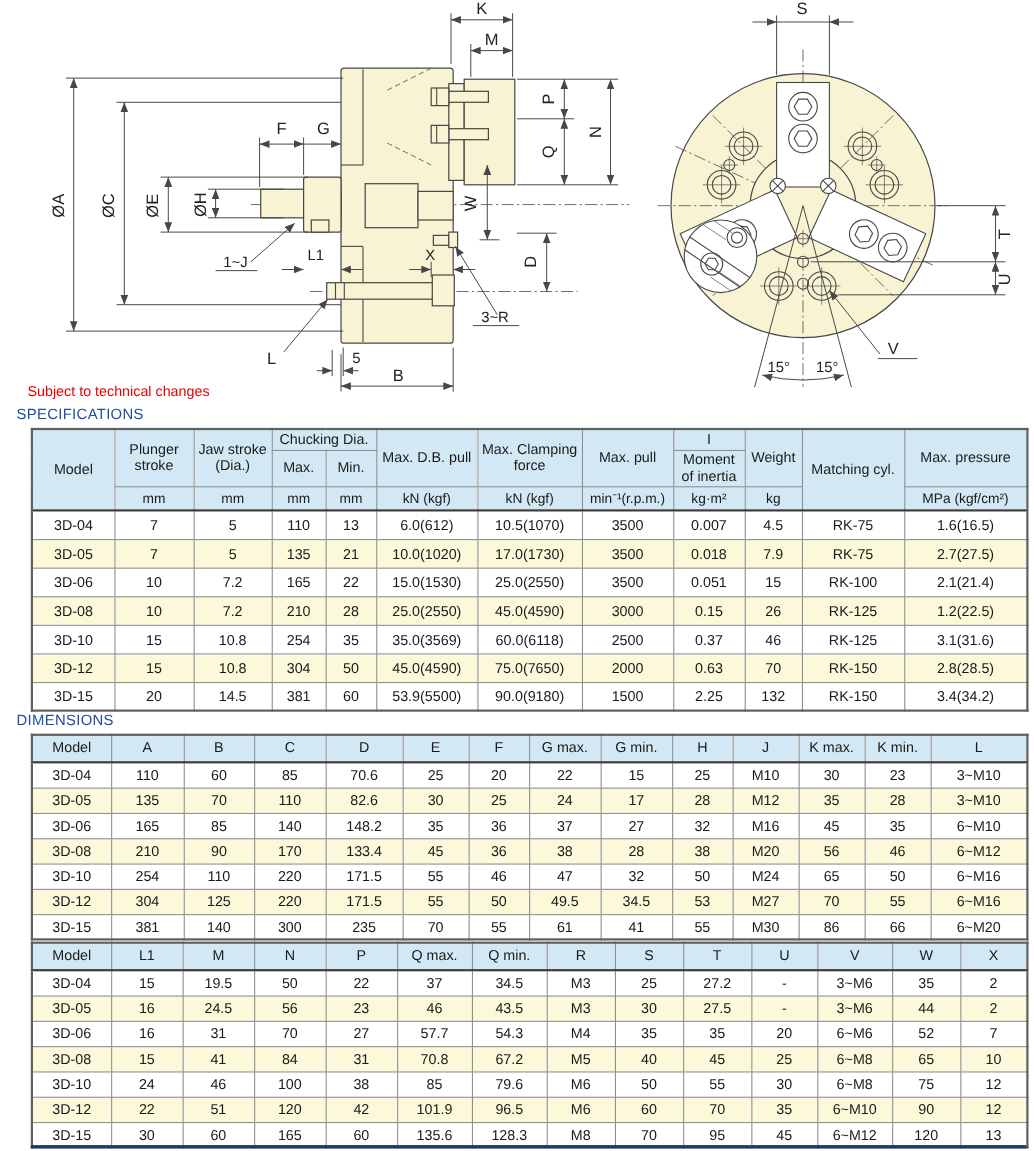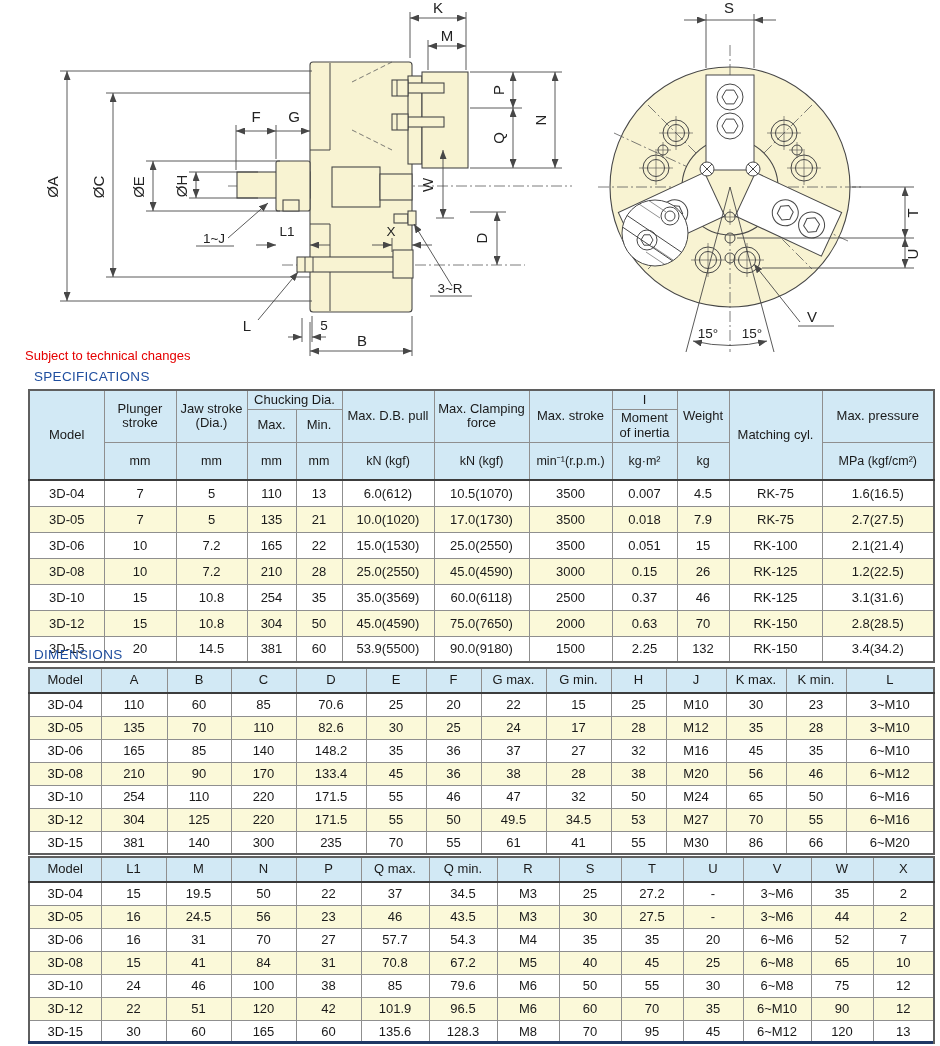--- a/index.html
+++ b/index.html
@@ -1,37 +1,37 @@
 <!DOCTYPE html>
 <html><head>
 <meta charset="utf-8">
 <style>
   html,body{margin:0;padding:0;background:#ffffff;}
   .page{position:relative;width:940px;height:1046px;background:#fff;overflow:hidden;
         font-family:"Liberation Sans",sans-serif;color:#1a1a1a;}
   .drawings{position:absolute;left:0;top:0;}
 
   .notice{position:absolute;left:25px;top:348px;font-size:13px;color:#e50000;text-align:center;}
-  .sec-title{position:absolute;left:34px;font-size:13.5px;color:#1f4e9f;letter-spacing:.3px;}
+  .sec-title{position:absolute;left:15px;font-size:13.5px;color:#1f4e9f;letter-spacing:.3px;}
   #spec-title{top:369px;}
   #dims-title{top:647px;}
 
   table{border-collapse:collapse;table-layout:fixed;position:absolute;left:28px;
         font-size:13px;background:#fff;}
   th,td{border:1px solid #8f8f8f;text-align:center;padding:0 2px;overflow:hidden;}
   thead th{background:#d2e9f5;font-weight:normal;white-space:normal;line-height:1.1;}
   tbody td{white-space:nowrap;}
   table{border:2px solid #5f5f5f;}
   thead{border-bottom:2px solid #3c3c3c;}
   tr.alt{background:#fbf9d9;}
 
   #spec-table{top:389px;width:905px;}
   #spec-table .r1{height:19px;}
   #spec-table .r2{height:33px;}
-  #spec-table .units{height:38px;font-size:12.5px;}
+  #spec-table .units{height:22px;font-size:12.5px;}
   #spec-table .units td{background:#d2e9f5;}
   #spec-table tbody tr{height:26px;}
 
   .dims{width:905px;}
   .dims thead tr{height:25px;}
   .dims tbody tr{height:23px;}
   #dims-table-1{top:667px;}
   #dims-table-2{top:856px;}
 
   .navy-rule{position:absolute;left:28px;top:1041px;width:905px;height:3px;background:#1f3864;}
@@ -307,21 +307,21 @@
         <col style="width:112px">
     </colgroup>
     <thead>
       <tr class="r1">
         <th rowspan="3">Model</th>
         <th rowspan="2">Plunger stroke</th>
         <th rowspan="2">Jaw stroke (Dia.)</th>
         <th colspan="2">Chucking Dia.</th>
         <th rowspan="2">Max. D.B. pull</th>
         <th rowspan="2">Max. Clamping force</th>
-        <th rowspan="2">Max. stroke</th>
+        <th rowspan="2">Max. pull</th>
         <th>I</th>
         <th rowspan="2">Weight</th>
         <th rowspan="3">Matching cyl.</th>
         <th rowspan="2">Max. pressure</th>
       </tr>
       <tr class="r2">
         <th>Max.</th>
         <th>Min.</th>
         <th>Moment of inertia</th>
       </tr>

